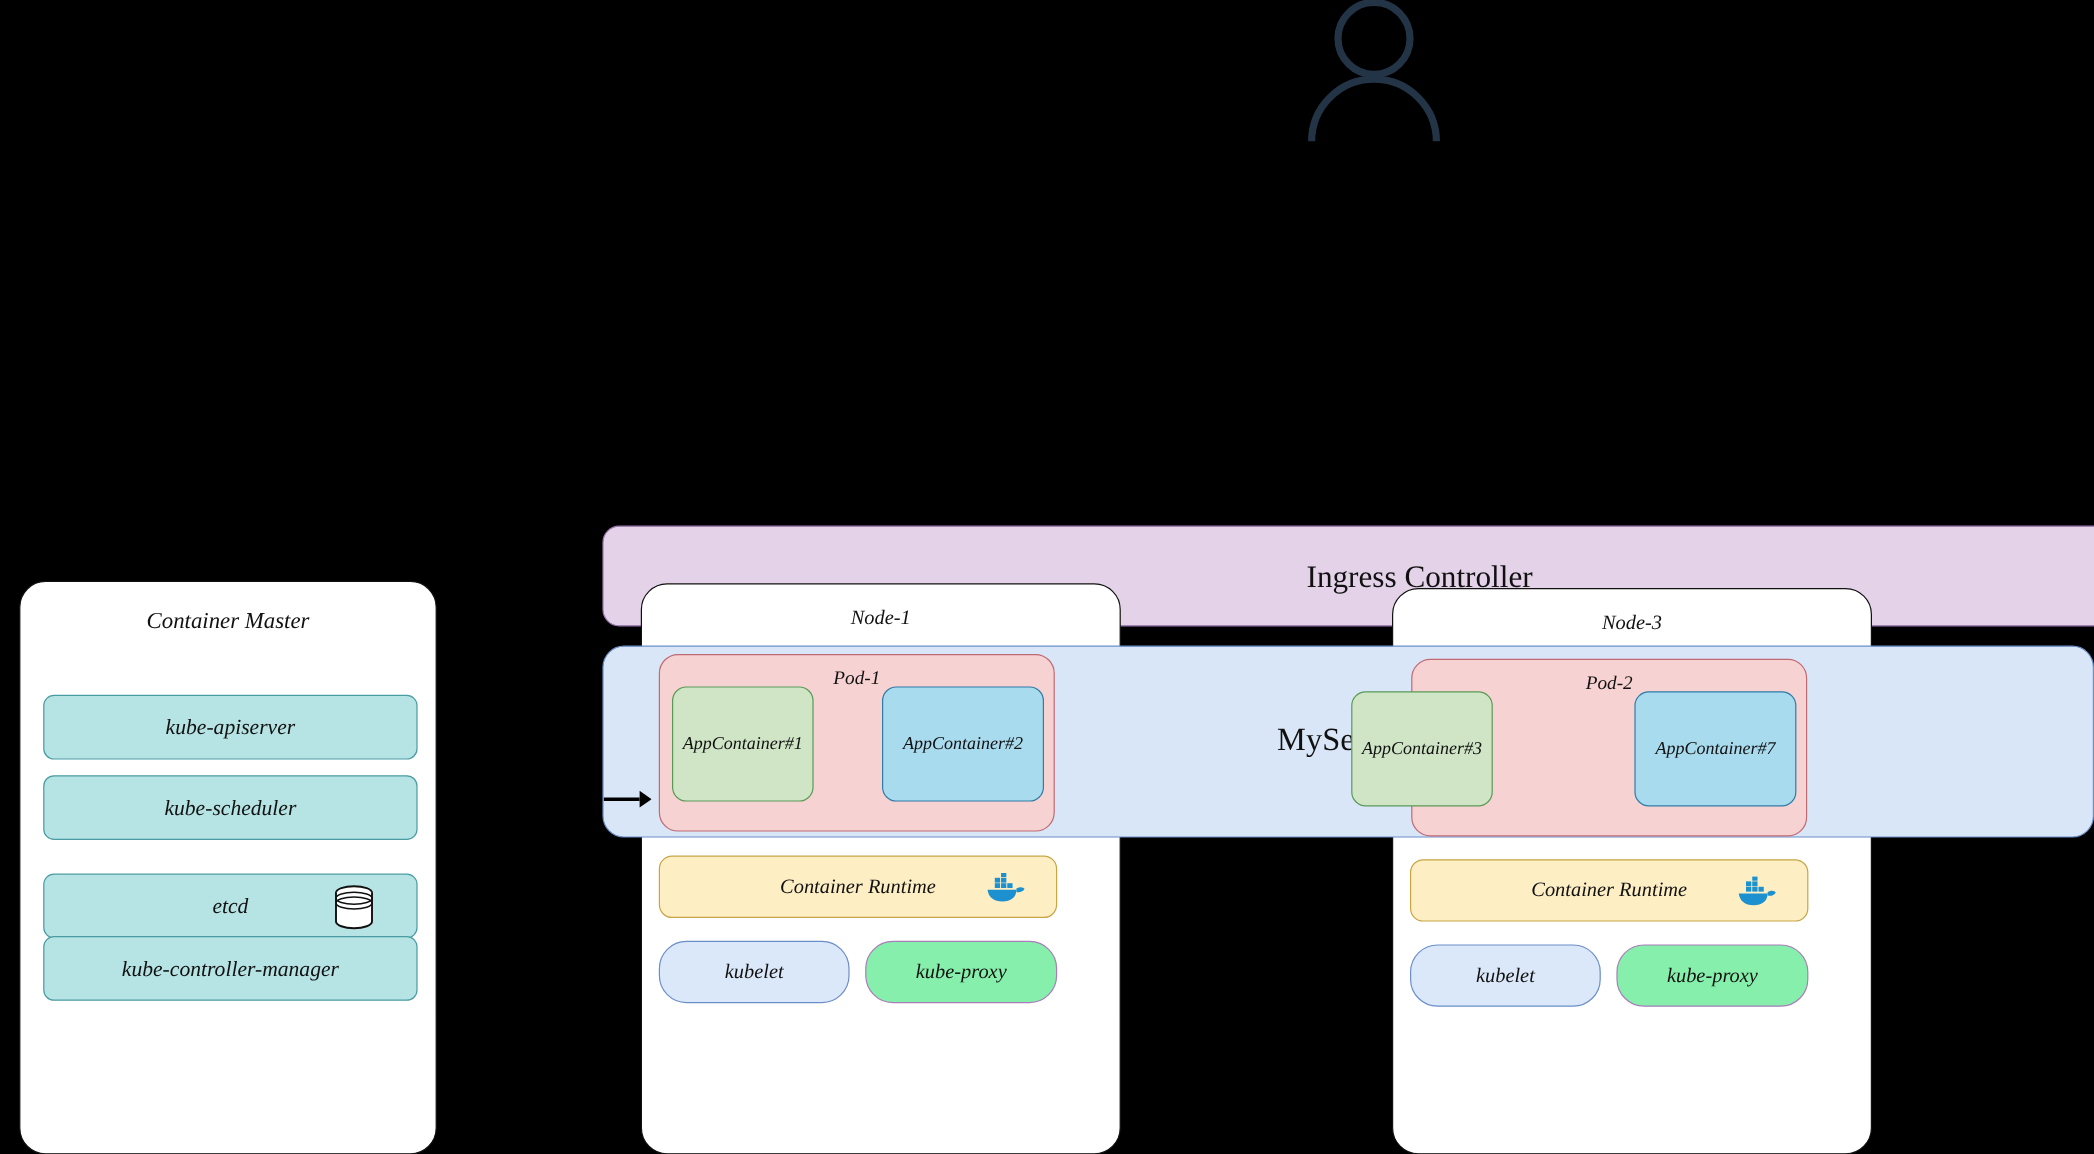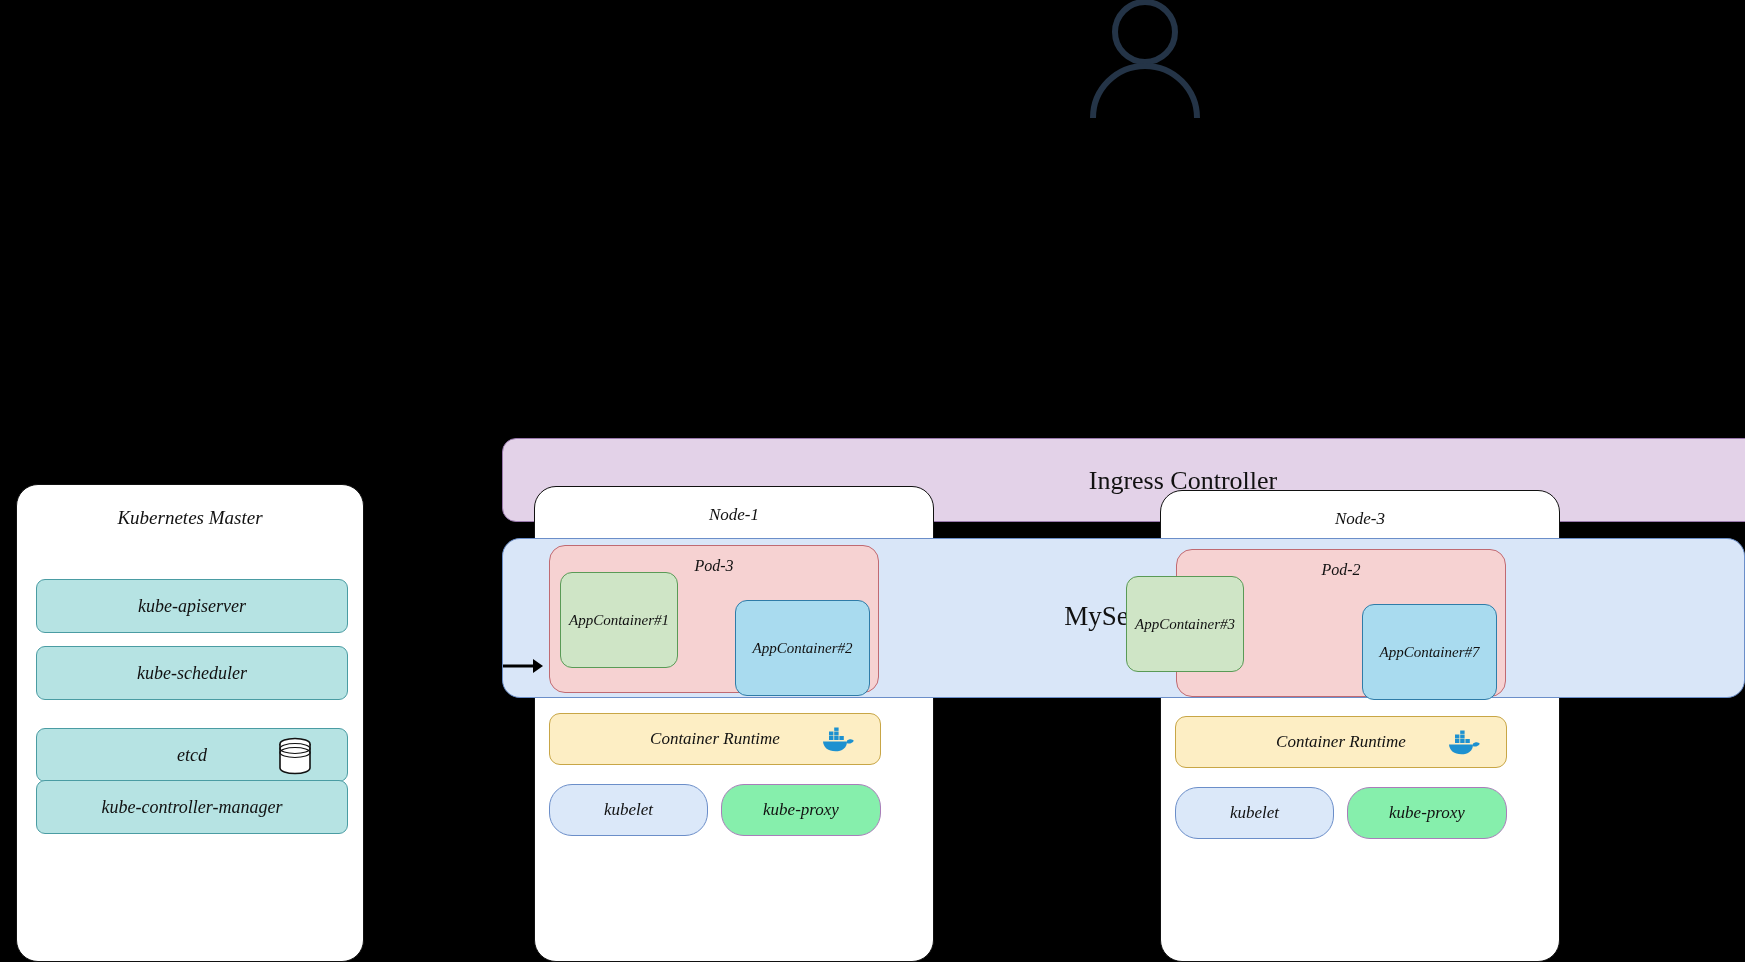--- a/index.html
+++ b/index.html
@@ -50,21 +50,21 @@
   
   .pod{border-radius:16px;border:1.4px solid #c06a72;background:#f6d2d2;z-index:9;}
   #pod1{left:549px;top:545px;width:330px;height:148px;}
   #pod2{left:1176px;top:549px;width:330px;height:148px;}
   .pod-title{top:11px;font-size:16px;}
 
   
   .appc{border-radius:12px;display:flex;align-items:center;justify-content:center;
         font-style:italic;font-size:15px;z-index:10;text-align:center;}
   .appc.green{border:1.4px solid #5a9a56;background:#cfe5c6;}
-  .appc.blue{border:1.4px solid #2f7ca8;background:#a9dbef;margin-top:28px;}
+  .appc.blue{border:1.4px solid #2f7ca8;background:#a9dbef;}
   #ac1{left:560px;top:572px;width:118px;height:96px;}
   #ac2{left:735px;top:572px;width:135px;height:96px;}
   #ac3{left:1126px;top:576px;width:118px;height:96px;}
   #ac4{left:1362px;top:576px;width:135px;height:96px;}
 
   
   .runtime{border-radius:11px;border:1.4px solid #c8a646;background:#fdeec4;
            z-index:6;display:flex;align-items:center;justify-content:center;
            font-style:italic;font-size:17px;position:absolute;}
   #rt1{left:549px;top:713px;width:330px;height:50px;}
@@ -93,21 +93,21 @@
 <div id="stage">
 
   <div id="user">
     <svg viewBox="0 0 120 118" width="120" height="118">
       <circle cx="60" cy="32" r="30" fill="none" stroke="#243447" stroke-width="6"></circle>
       <path d="M8 118 A52 52 0 0 1 112 118" fill="none" stroke="#243447" stroke-width="6"></path>
     </svg>
   </div>
 
   <div id="master" class="box card">
-    <div id="master-title" class="lbl">Kubernetes Master</div>
+    <div id="master-title" class="lbl">Container Master</div>
 
     <div id="m-api" class="mrow">
       <span>kube-apiserver</span>
     </div>
 
     <div id="m-sched" class="mrow">
       <span>kube-scheduler</span>
     </div>
 
     <div id="m-etcd" class="mrow">
@@ -144,21 +144,21 @@
   </div>
 
   <div id="arrow">
     <svg viewBox="0 0 40 22" width="40" height="22">
       <line x1="0" y1="11" x2="30" y2="11" stroke="#000" stroke-width="3"></line>
       <polygon points="30,4 40,11 30,18" fill="#000"></polygon>
     </svg>
   </div>
 
   <div id="pod1" class="box pod">
-    <div class="lbl pod-title">Pod-3</div>
+    <div class="lbl pod-title">Pod-1</div>
   </div>
   <div id="ac1" class="box appc green">
     <span>AppContainer#1</span>
   </div>
   <div id="ac2" class="box appc blue">
     <span>AppContainer#2</span>
   </div>
 
   <div id="pod2" class="box pod">
     <div class="lbl pod-title">Pod-2</div>

